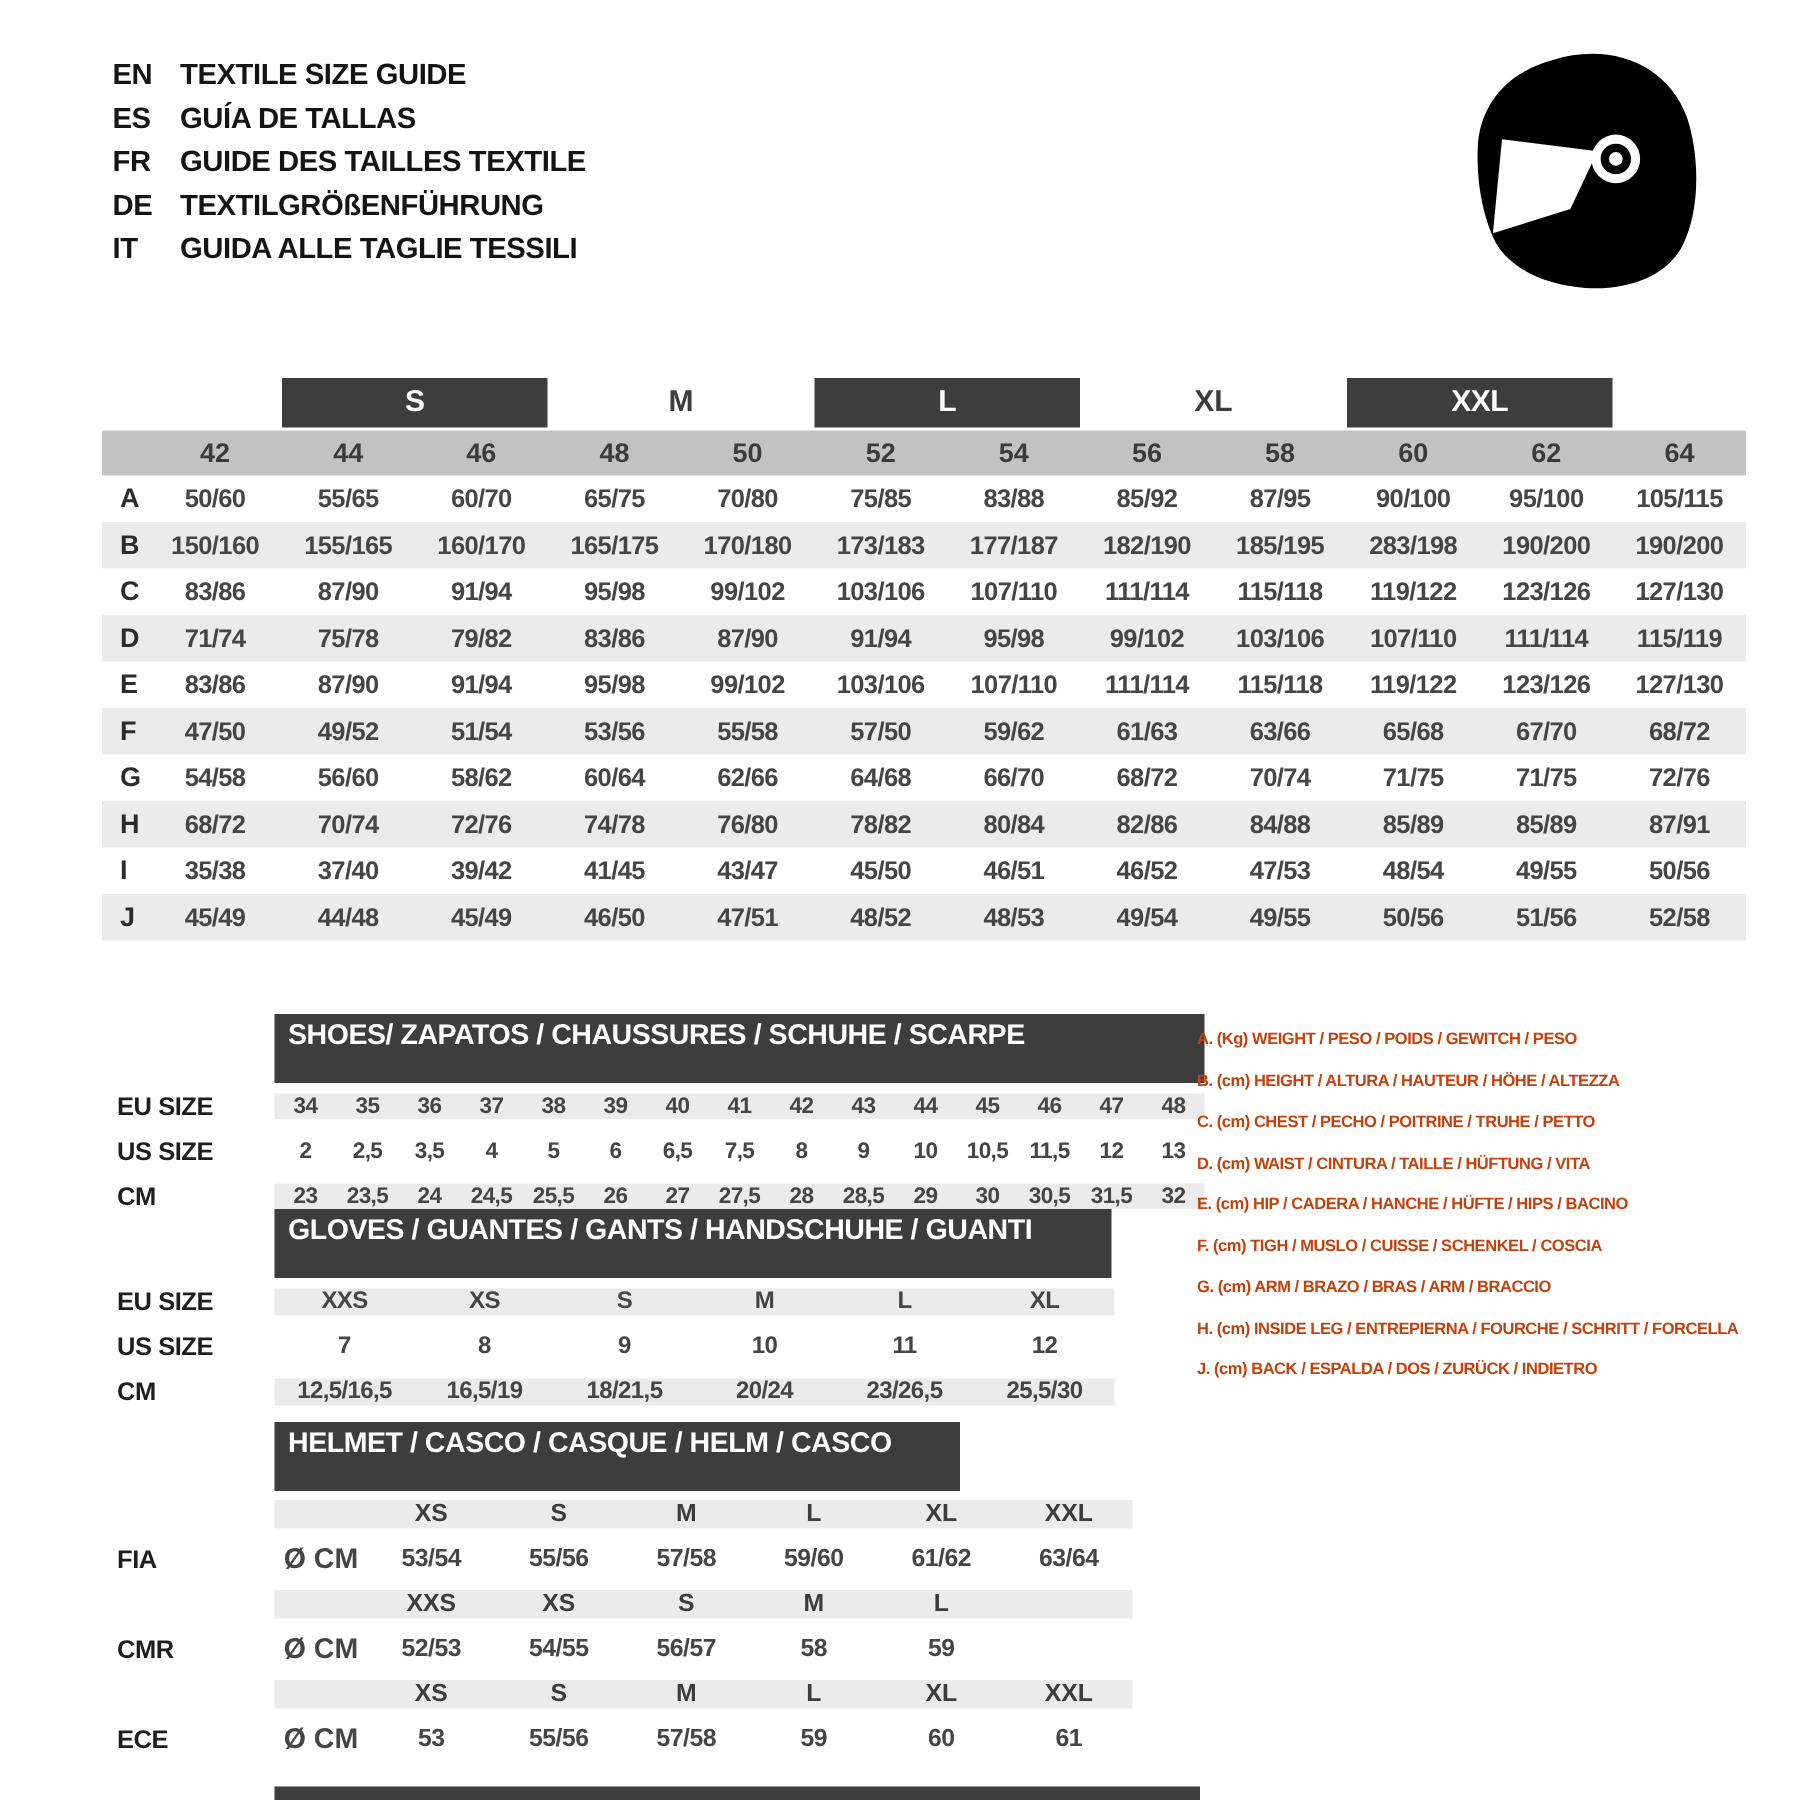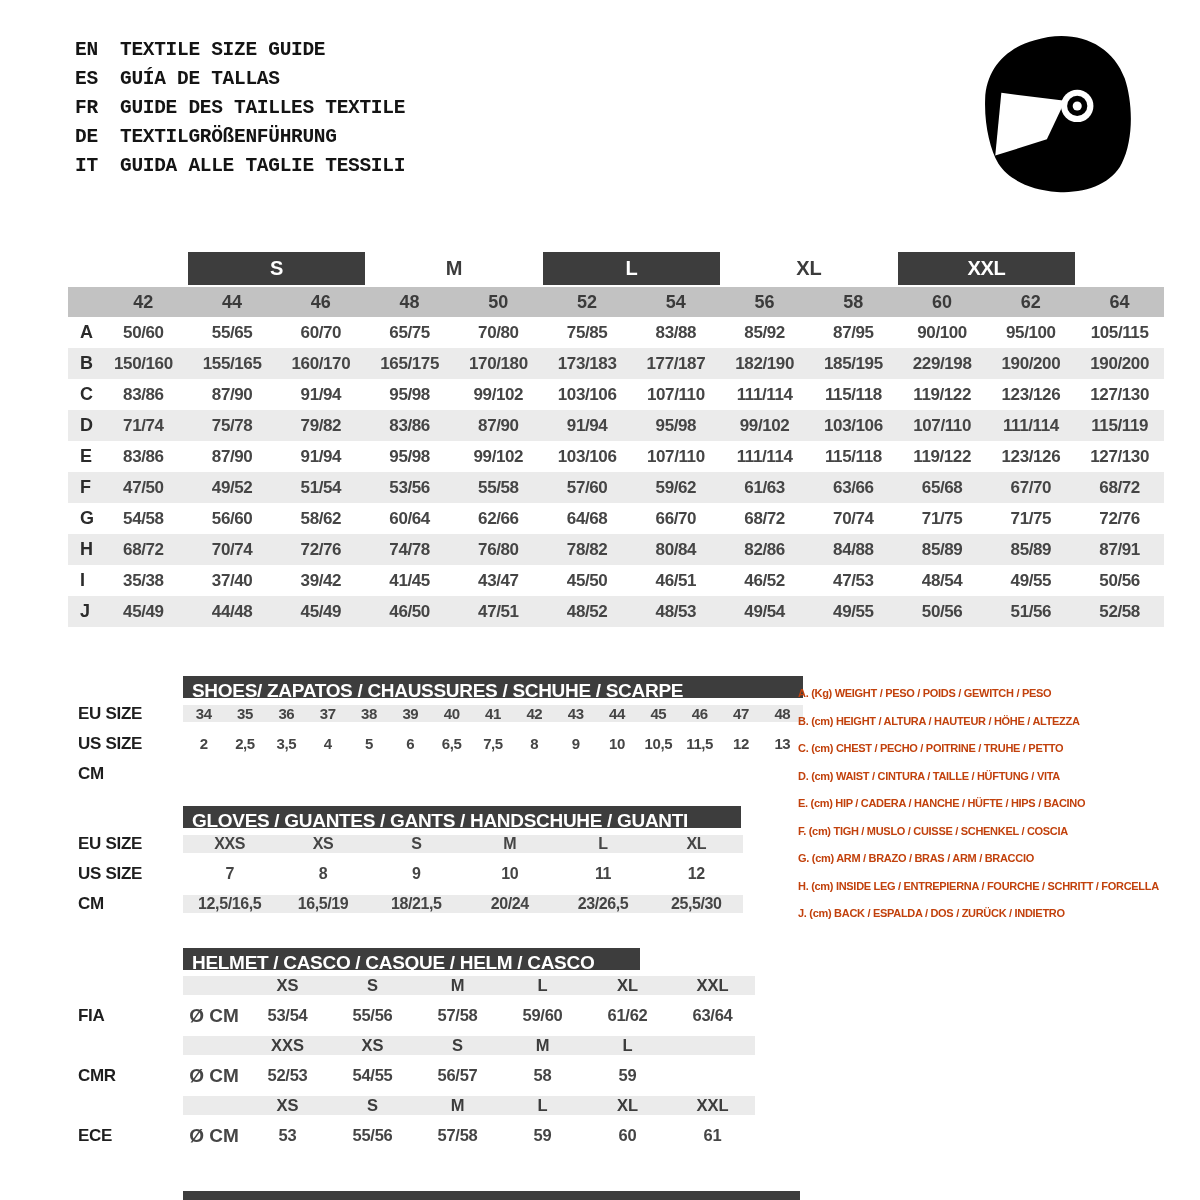--- a/index.html
+++ b/index.html
@@ -2,39 +2,39 @@
 <html><head>
 <meta charset="utf-8">
 <style>
   html,body{margin:0;padding:0;}
   body{
     width:1200px;height:1200px;position:relative;background:#ffffff;
     font-family:"Liberation Sans",sans-serif;font-weight:bold;color:#222;
     overflow:hidden;
   }
   
-  .langs{position:absolute;left:75px;top:36px;font-family:Liberation Mono, monospace;}
+  .langs{position:absolute;left:75px;top:36px;}
   .lang{display:flex;line-height:29px;font-size:19.5px;letter-spacing:-0.3px;color:#141414;}
   .lang .code{width:45px;flex:0 0 45px;}
   .helmet-box{position:absolute;left:972px;top:26px;width:172px;height:172px;}
   
   .textile{position:absolute;left:68px;top:252px;width:1096px;}
   .tgrid{display:grid;grid-template-columns:31px repeat(12,1fr);align-items:center;}
   .thead{height:33px;margin-bottom:2px;}
   .size-bar{grid-column:span 2;background:#3d3d3d;color:#fff;text-align:center;
             font-size:20px;height:33px;line-height:33px;letter-spacing:-0.3px;}
   .size-text{grid-column:span 2;text-align:center;font-size:20px;color:#3c3c3c;}
   .tband{height:30px;background:#c2c2c2;font-size:18px;color:#3b3b3b;}
   .trow{height:31px;font-size:17px;color:#454545;letter-spacing:-0.4px;}
   .trow.stripe{background:#ebebeb;}
   .rlabel{padding-left:12px;font-size:18px;color:#2b2b2b;}
   .tcell{text-align:center;}
   
   .section{position:absolute;left:68px;}
-  .sec-title{margin-left:115px;background:#3d3d3d;color:#fff;font-size:19px;height:22px;
+  .sec-title{margin-left:115px;background:#3d3d3d;color:#fff;font-size:19px;height:46px;
              line-height:29px;padding-left:9px;letter-spacing:-0.3px;box-sizing:border-box;}
   .srow{display:flex;height:29px;align-items:center;margin-top:1px;}
   .slabel{width:115px;flex:0 0 115px;padding-left:10px;font-size:17px;color:#1e1e1e;
           box-sizing:border-box;display:flex;align-items:center;letter-spacing:-0.3px;}
   .sdata{flex:1;display:grid;align-items:center;}
   .sdata.stripe{background:#ebebeb;}
   .scell{text-align:center;font-size:15px;color:#454545;letter-spacing:-0.4px;}
   .shoes-sec{top:676px;width:735px;}
   .shoes-sec .sdata{grid-template-columns:repeat(15,1fr);}
   .gloves-sec{top:806px;width:675px;}
@@ -143,21 +143,21 @@
         <div class="rlabel">B</div>
         <div class="tcell">150/160</div>
         <div class="tcell">155/165</div>
         <div class="tcell">160/170</div>
         <div class="tcell">165/175</div>
         <div class="tcell">170/180</div>
         <div class="tcell">173/183</div>
         <div class="tcell">177/187</div>
         <div class="tcell">182/190</div>
         <div class="tcell">185/195</div>
-        <div class="tcell">229/198</div>
+        <div class="tcell">283/198</div>
         <div class="tcell">190/200</div>
         <div class="tcell">190/200</div>
       </div>
       <div class="tgrid trow">
         <div class="rlabel">C</div>
         <div class="tcell">83/86</div>
         <div class="tcell">87/90</div>
         <div class="tcell">91/94</div>
         <div class="tcell">95/98</div>
         <div class="tcell">99/102</div>
@@ -199,21 +199,21 @@
         <div class="tcell">123/126</div>
         <div class="tcell">127/130</div>
       </div>
       <div class="tgrid trow stripe">
         <div class="rlabel">F</div>
         <div class="tcell">47/50</div>
         <div class="tcell">49/52</div>
         <div class="tcell">51/54</div>
         <div class="tcell">53/56</div>
         <div class="tcell">55/58</div>
-        <div class="tcell">57/60</div>
+        <div class="tcell">57/50</div>
         <div class="tcell">59/62</div>
         <div class="tcell">61/63</div>
         <div class="tcell">63/66</div>
         <div class="tcell">65/68</div>
         <div class="tcell">67/70</div>
         <div class="tcell">68/72</div>
       </div>
       <div class="tgrid trow">
         <div class="rlabel">G</div>
         <div class="tcell">54/58</div>
@@ -315,20 +315,37 @@
           <div class="scell">9</div>
           <div class="scell">10</div>
           <div class="scell">10,5</div>
           <div class="scell">11,5</div>
           <div class="scell">12</div>
           <div class="scell">13</div>
         </div>
       </div>
       <div class="srow">
         <div class="slabel">CM</div>
+        <div class="sdata stripe">
+          <div class="scell">23</div>
+          <div class="scell">23,5</div>
+          <div class="scell">24</div>
+          <div class="scell">24,5</div>
+          <div class="scell">25,5</div>
+          <div class="scell">26</div>
+          <div class="scell">27</div>
+          <div class="scell">27,5</div>
+          <div class="scell">28</div>
+          <div class="scell">28,5</div>
+          <div class="scell">29</div>
+          <div class="scell">30</div>
+          <div class="scell">30,5</div>
+          <div class="scell">31,5</div>
+          <div class="scell">32</div>
+        </div>
       </div>
     </div>
 </div>
 
 <div class="section gloves-sec">
   <div class="sec-title">GLOVES / GUANTES / GANTS / HANDSCHUHE / GUANTI</div>
   <div>
       <div class="srow">
         <div class="slabel">EU SIZE</div>
         <div class="sdata stripe">

